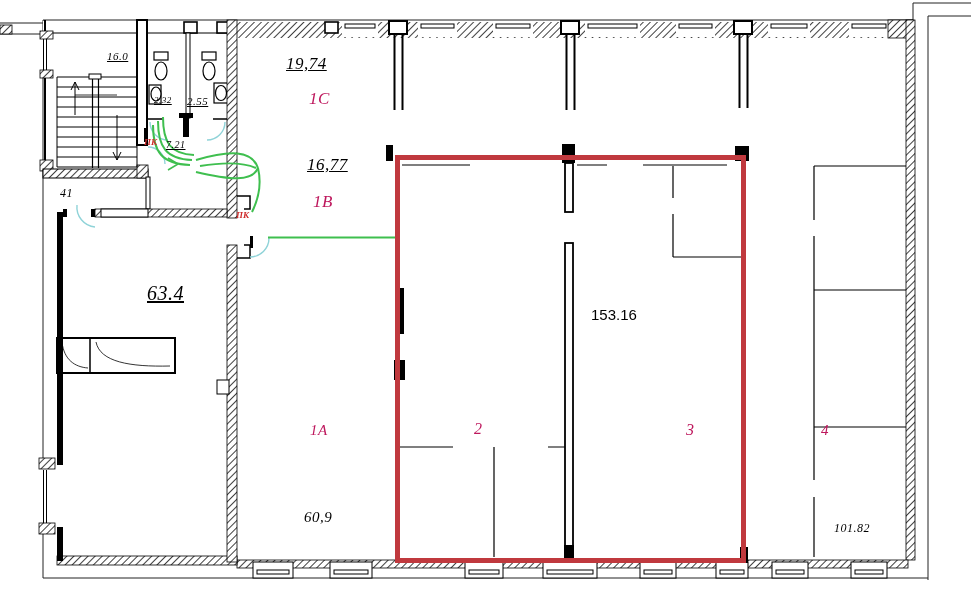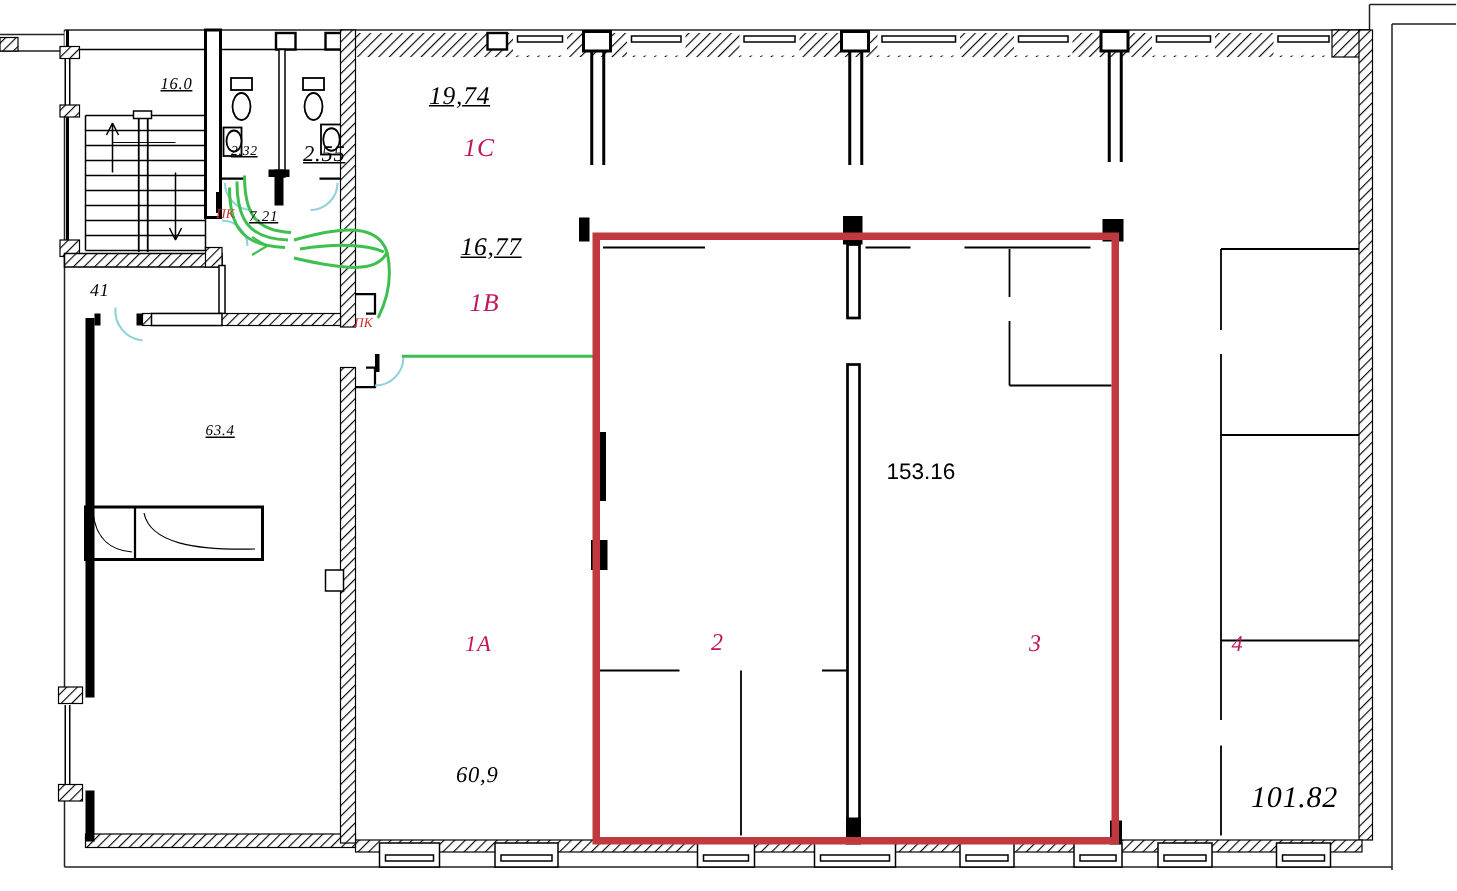--- a/index.html
+++ b/index.html
@@ -14,21 +14,21 @@
   .lbl{
     position:absolute;
     white-space:nowrap;
     color:#000;
     font-style:italic;
     line-height:1;
     letter-spacing:0.5px;
   }
   .u{text-decoration:underline;font-family:Liberation Serif, serif;}
   .rm{color:#be185d;}
-  .pk{color:#cf2e2e;font-weight:normal;font-size:9px;letter-spacing:0;}
+  .pk{color:#cf2e2e;font-weight:bold;font-size:9px;letter-spacing:0;}
   .sans{font-family:"Liberation Sans", sans-serif;font-style:normal;letter-spacing:0;}
   .bold{font-weight:normal;}
 </style>
 </head>
 <body>
 
 <div class="plan">
 
 <svg width="971" height="594" viewBox="0 0 971 594">
   <defs>
@@ -238,24 +238,24 @@
 
   <div class="lbl u" style="left:286px;top:55px;font-size:17px">19,74</div>
   <div class="lbl rm" style="left:309px;top:90px;font-size:17px">1C</div>
   <div class="lbl u" style="left:307px;top:156px;font-size:17px">16,77</div>
   <div class="lbl rm" style="left:313px;top:193px;font-size:17px">1B</div>
   <div class="lbl rm" style="left:310px;top:423px;font-size:15px">1A</div>
   <div class="lbl" style="left:304px;top:510px;font-size:15px">60,9</div>
   <div class="lbl rm" style="left:474px;top:421px;font-size:16px">2</div>
   <div class="lbl rm" style="left:686px;top:422px;font-size:16px">3</div>
   <div class="lbl rm" style="left:821px;top:423px;font-size:15px">4</div>
-  <div class="lbl" style="left:834px;top:522px;font-size:20px">101.82</div>
+  <div class="lbl" style="left:834px;top:522px;font-size:12px">101.82</div>
   <div class="lbl sans bold" style="left:591px;top:307px;font-size:15px">153.16</div>
-  <div class="lbl u" style="left:137px;top:283px;font-size:10px">63.4</div>
+  <div class="lbl u" style="left:147px;top:283px;font-size:20px">63.4</div>
   <div class="lbl" style="left:60px;top:187px;font-size:12px">41</div>
   <div class="lbl u" style="left:107px;top:51px;font-size:11px">16.0</div>
   <div class="lbl u" style="left:154px;top:96px;font-size:9px">2.32</div>
-  <div class="lbl u" style="left:202px;top:96px;font-size:15px">2.55</div>
+  <div class="lbl u" style="left:187px;top:96px;font-size:11px">2.55</div>
   <div class="lbl u" style="left:166px;top:140px;font-size:10px">7.21</div>
   <div class="lbl pk" style="left:144px;top:138px">ПК</div>
   <div class="lbl pk" style="left:236px;top:211px">ПК</div>
 
 </div>
 
 </body></html>

